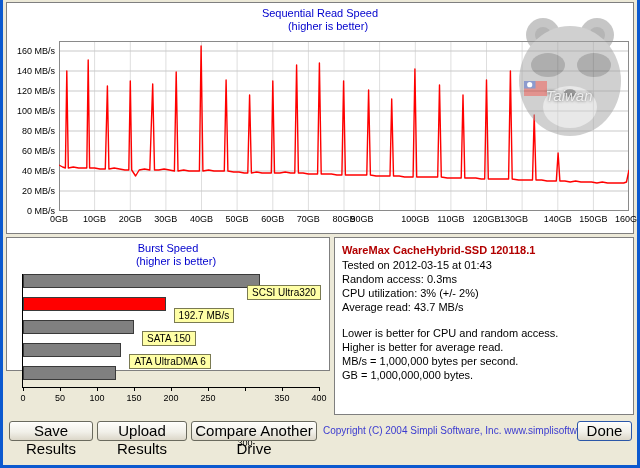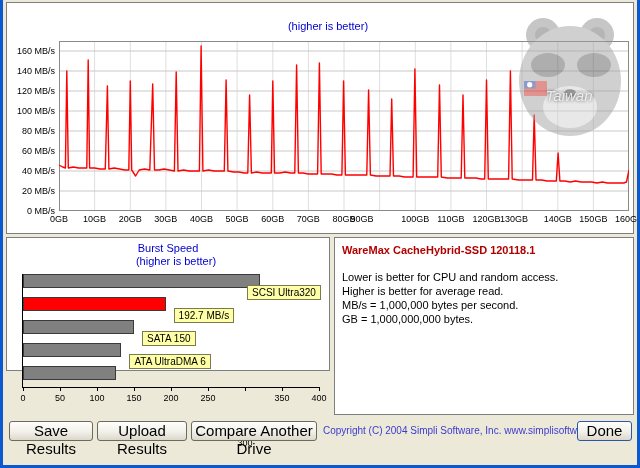--- a/index.html
+++ b/index.html
@@ -40,20 +40,21 @@
   #btn-done{left:574px;top:421px;width:55px;border-color:#2b57a8;}
   .copyright{position:absolute;left:320px;top:425px;font-size:10px;color:#3b3bd0;white-space:nowrap;}
 </style>
 </head>
 <body>
 
 <div class="window">
   <div class="client">
 
     <div class="panel read-panel">
+      <div class="chart-title">Sequential Read Speed</div>
       <div class="chart-sub">(higher is better)</div>
       <svg id="read-svg" viewBox="0 0 570 170">
           <line x1="0.0" y1="0" x2="0.0" y2="170" stroke="#dedede" stroke-width="1"></line>
           <line x1="35.6" y1="0" x2="35.6" y2="170" stroke="#dedede" stroke-width="1"></line>
           <line x1="71.3" y1="0" x2="71.3" y2="170" stroke="#dedede" stroke-width="1"></line>
           <line x1="106.9" y1="0" x2="106.9" y2="170" stroke="#dedede" stroke-width="1"></line>
           <line x1="142.5" y1="0" x2="142.5" y2="170" stroke="#dedede" stroke-width="1"></line>
           <line x1="178.1" y1="0" x2="178.1" y2="170" stroke="#dedede" stroke-width="1"></line>
           <line x1="213.8" y1="0" x2="213.8" y2="170" stroke="#dedede" stroke-width="1"></line>
           <line x1="249.4" y1="0" x2="249.4" y2="170" stroke="#dedede" stroke-width="1"></line>
@@ -158,20 +159,26 @@
           <div class="btick" style="left: 223px; margin-top: 45px;">300</div>
           <div style="position: absolute; left: 275px; top: 150px; width: 1px; height: 3px; background: rgb(0, 0, 0);"></div>
           <div class="btick" style="left: 260px;">350</div>
           <div style="position: absolute; left: 312px; top: 150px; width: 1px; height: 3px; background: rgb(0, 0, 0);"></div>
           <div class="btick" style="left: 297px;">400</div>
         </div>
     </div>
 
     <div class="panel info-panel">
       <div class="drive-name">WareMax CacheHybrid-SSD 120118.1</div>
+      <div id="result-lines">
+          <div class="info-line">Tested on 2012-03-15 at 01:43</div>
+          <div class="info-line">Random access: 0.3ms</div>
+          <div class="info-line">CPU utilization: 3% (+/- 2%)</div>
+          <div class="info-line">Average read: 43.7 MB/s</div>
+        </div>
       <div id="note-lines">
           <div class="info-line">Lower is better for CPU and random access.</div>
           <div class="info-line">Higher is better for average read.</div>
           <div class="info-line">MB/s = 1,000,000 bytes per second.</div>
           <div class="info-line">GB = 1,000,000,000 bytes.</div>
         </div>
     </div>
 
     <div class="btn" id="btn-save">Save Results</div>
     <div class="btn" id="btn-upload">Upload Results</div>

